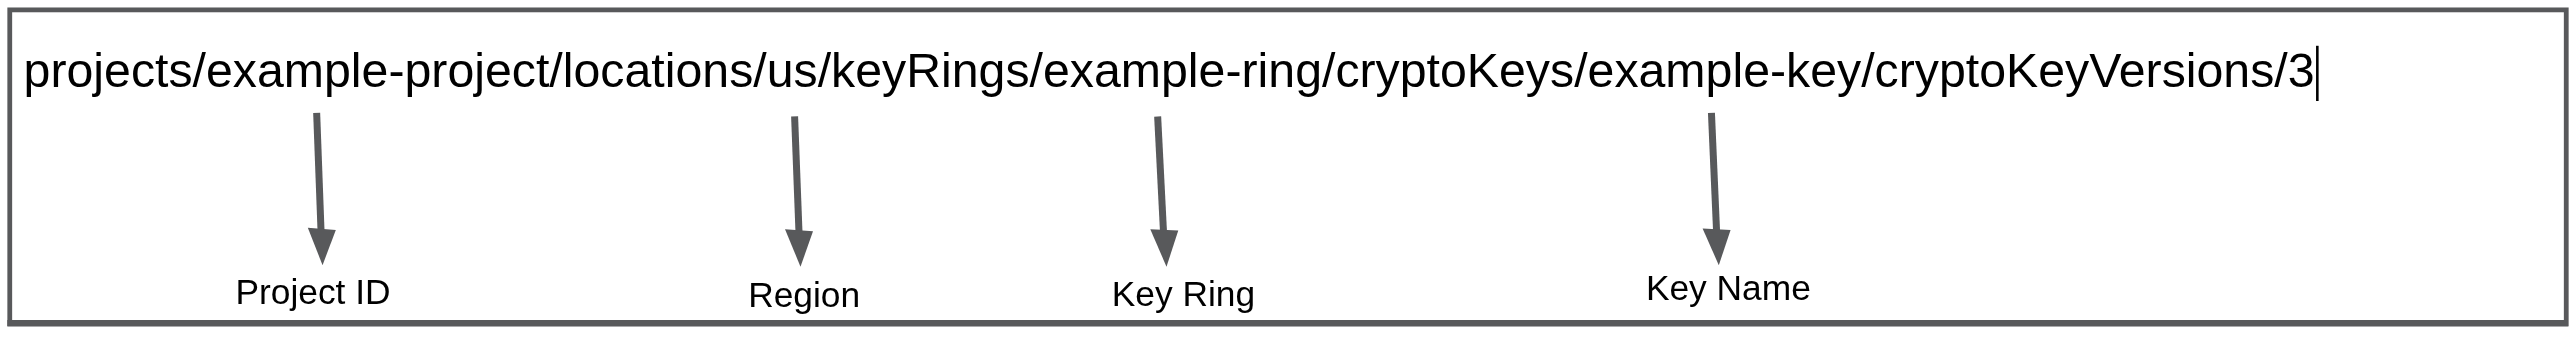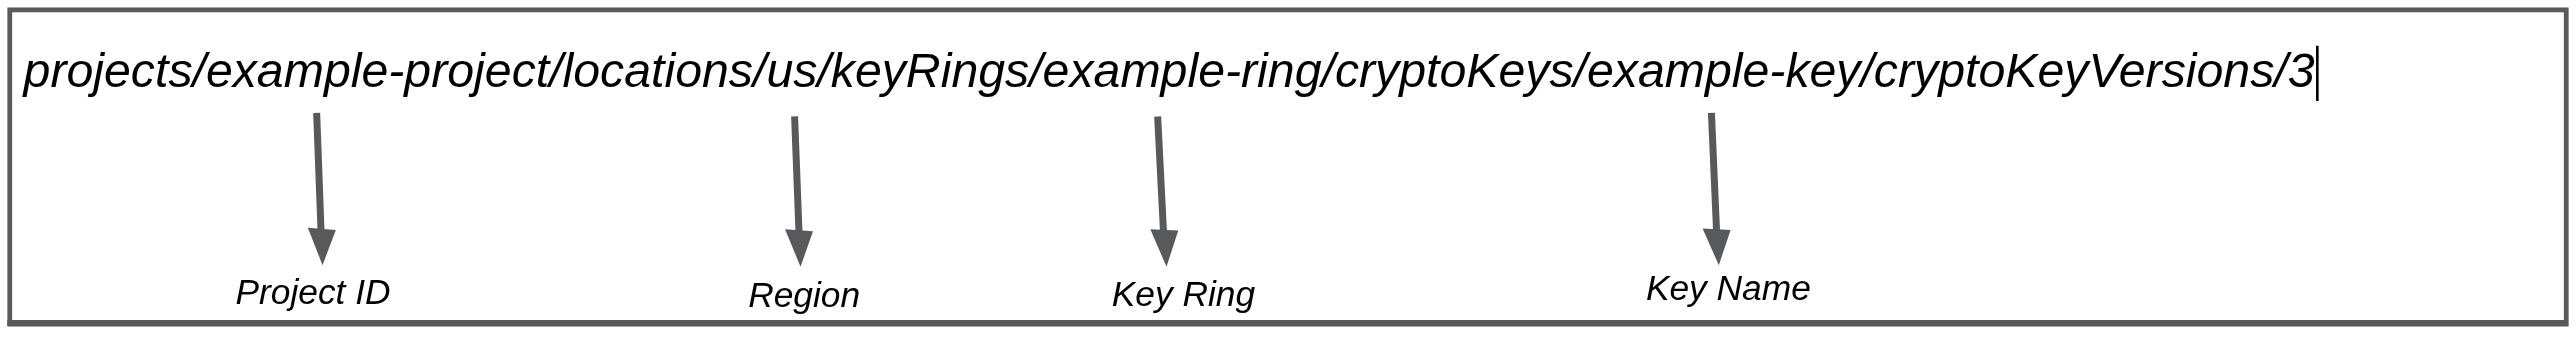--- a/index.html
+++ b/index.html
@@ -13,21 +13,20 @@
     margin: 0;
     padding: 0;
     background: var(--background);
   }
   .canvas {
     position: relative;
     width: 2576px;
     height: 336px;
     background: var(--background);
     overflow: hidden;
-    font-style: italic;
   }
   svg { display: block; }
   .frame {
     fill: #ffffff;
     stroke: var(--frame-color);
     stroke-width: 6.5;
   }
   .frame-bottom-edge {
     stroke: var(--frame-color);
     stroke-width: 8.5;

